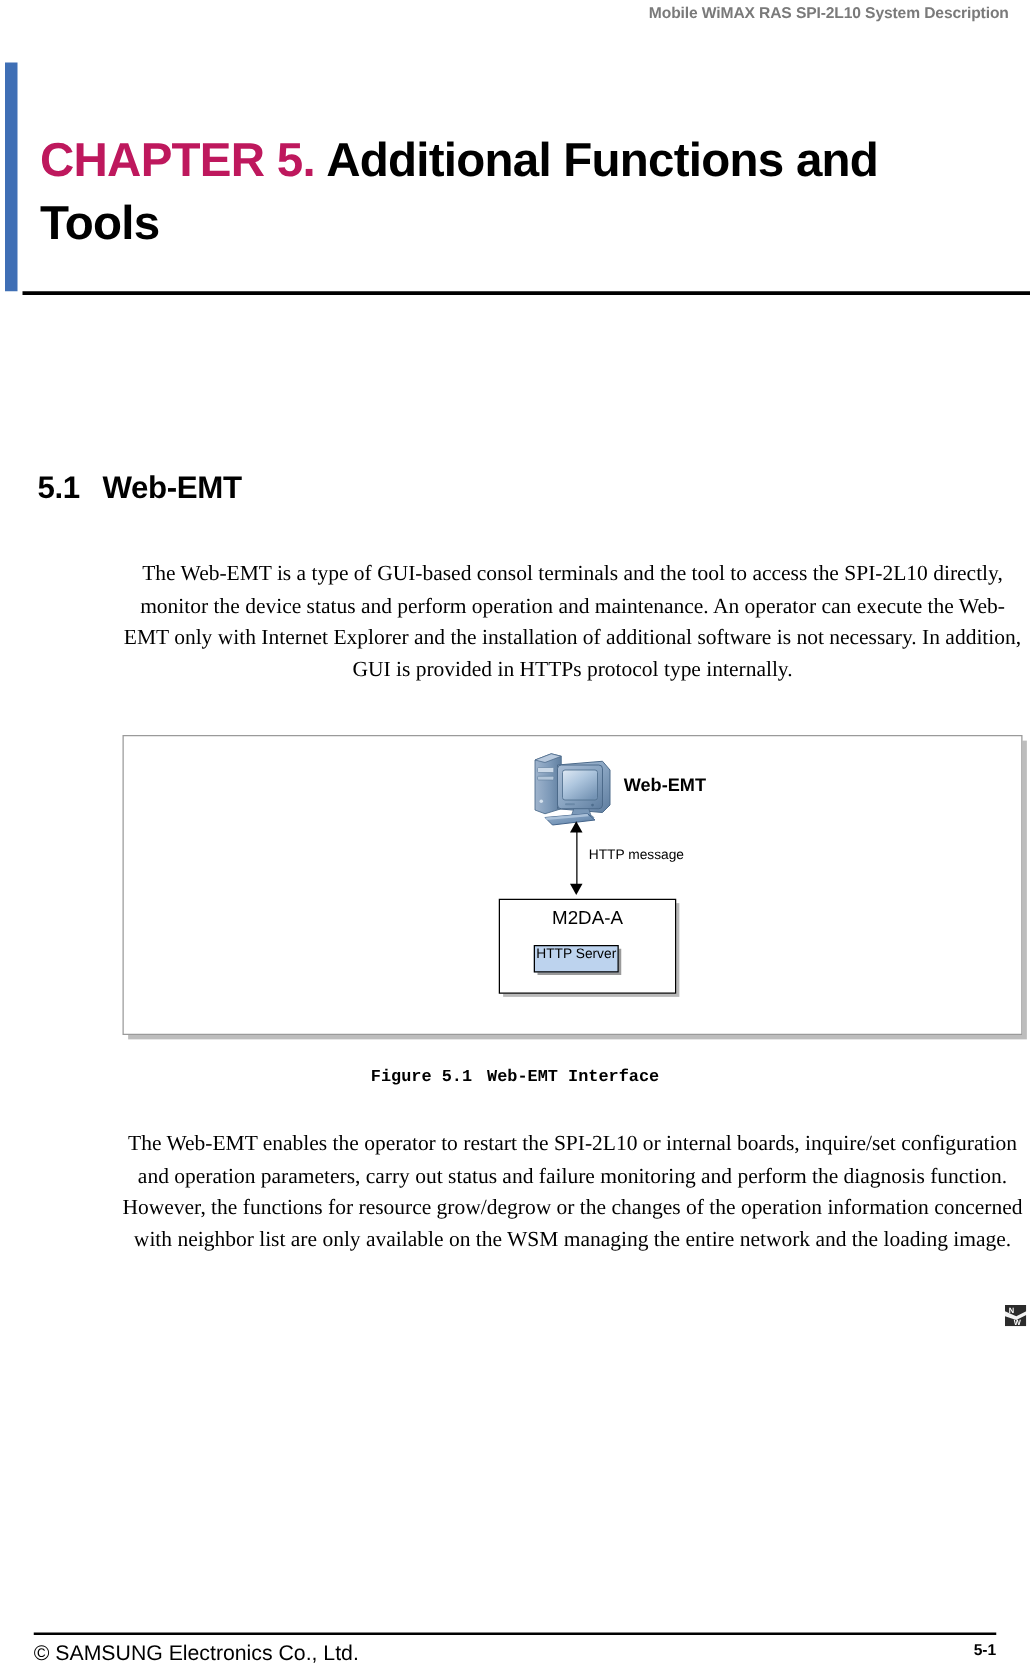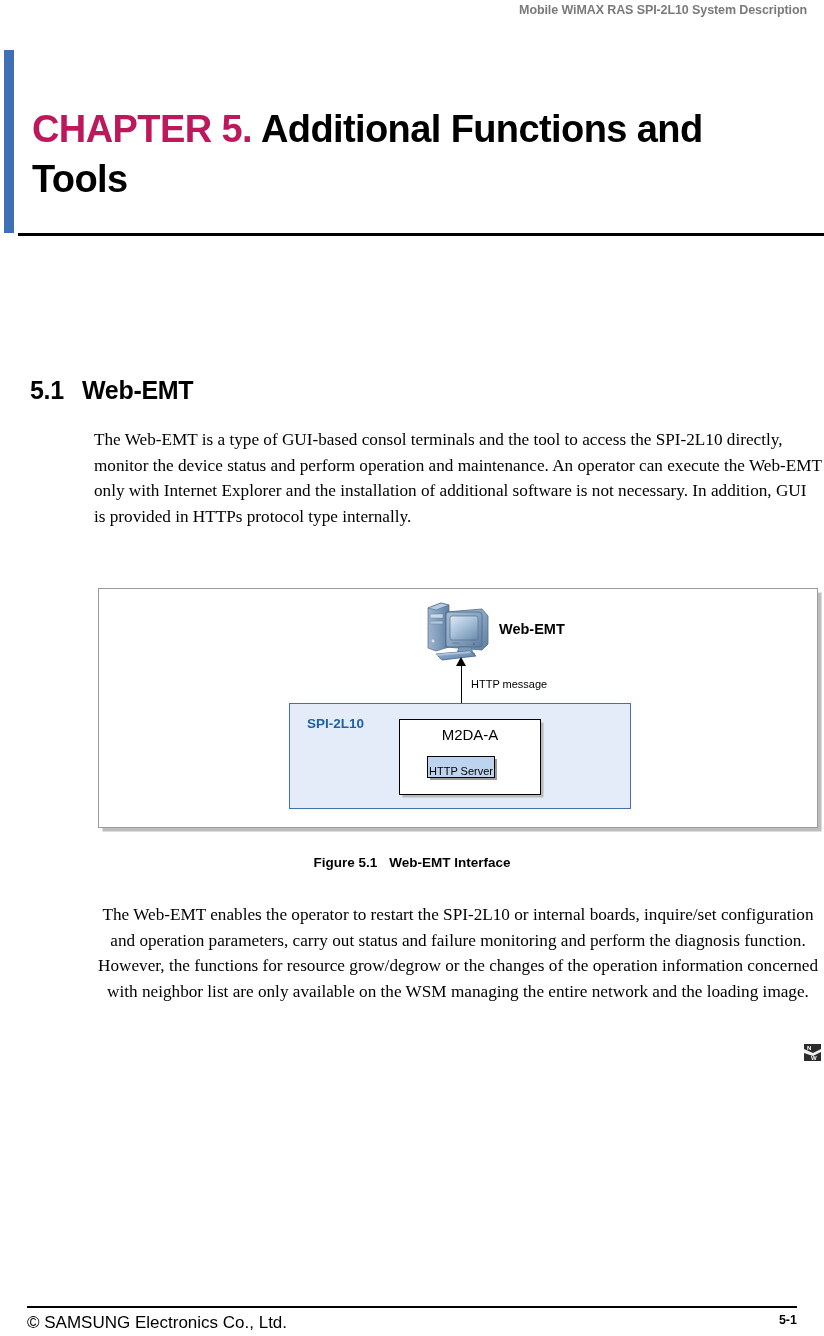--- a/index.html
+++ b/index.html
@@ -91,21 +91,21 @@
   .body-para {
     position: absolute;
     left: 94px;
     width: 728px;
     font-family: "Liberation Serif", serif;
     font-size: 17.2px;
     line-height: 25.5px;
     color: #000000;
     text-align: left;
   }
-  .para-1 { top: 427px; }
+  .para-1 { top: 446px; text-align: center; }
   .para-2 { top: 902px; text-align: center; }
 
   
   .figure-frame {
     position: absolute;
     left: 98px;
     top: 588px;
     width: 720px;
     height: 240px;
     background: #ffffff;
@@ -214,38 +214,38 @@
     position: absolute;
     left: 27px;
     top: 36px;
     width: 68px;
     height: 22px;
     background: #bdd3ee;
     border: 1.4px solid #000000;
     box-sizing: border-box;
     box-shadow: 2.5px 2.5px 0 -0.5px #9a9a9a;
     display: flex;
-    align-items: flex-end;
+    align-items: flex-start;
     justify-content: center;
   }
   .http-server-label {
     font-family: "Liberation Sans", sans-serif;
     font-size: 11px;
     color: #000000;
     white-space: nowrap;
   }
 
   
   .figure-caption {
     position: absolute;
     left: 0px;
     top: 855px;
     width: 824px;
     text-align: center;
-    font-family: Liberation Sans, sans-serif;
+    font-family: Liberation Mono, monospace;
     font-weight: bold;
     font-size: 13.5px;
     color: #000000;
   }
   .caption-gap { display: inline-block; width: 12px; }
 
   
   .nw-icon {
     position: absolute;
     left: 804px;
@@ -342,23 +342,20 @@
     <polygon points="12,55 46,52 52,57 18,61" fill="url(#kbG)" stroke="#44648a" stroke-width="0.8"></polygon>
     <polygon points="12,55 46,52 47,54 13,57" fill="#b3c8de" opacity="0.85"></polygon>
   </svg>
   <div class="pc-label">Web-EMT</div>
 
   <div class="arrow-line"></div>
   <div class="arrow-head arrow-head-up"></div>
   <div class="arrow-head arrow-head-down"></div>
   <div class="arrow-label">HTTP message</div>
 
-  <div class="spi-box">
-    <div class="spi-label">SPI-2L10</div>
-  </div>
 
   <div class="m2da-box">
     <div class="m2da-label">M2DA-A</div>
     <div class="http-server-box">
       <span class="http-server-label">HTTP Server</span>
     </div>
   </div>
 </div>
 
 <div class="figure-caption"><span>Figure 5.1</span><span class="caption-gap"></span><span>Web-EMT Interface</span></div>

